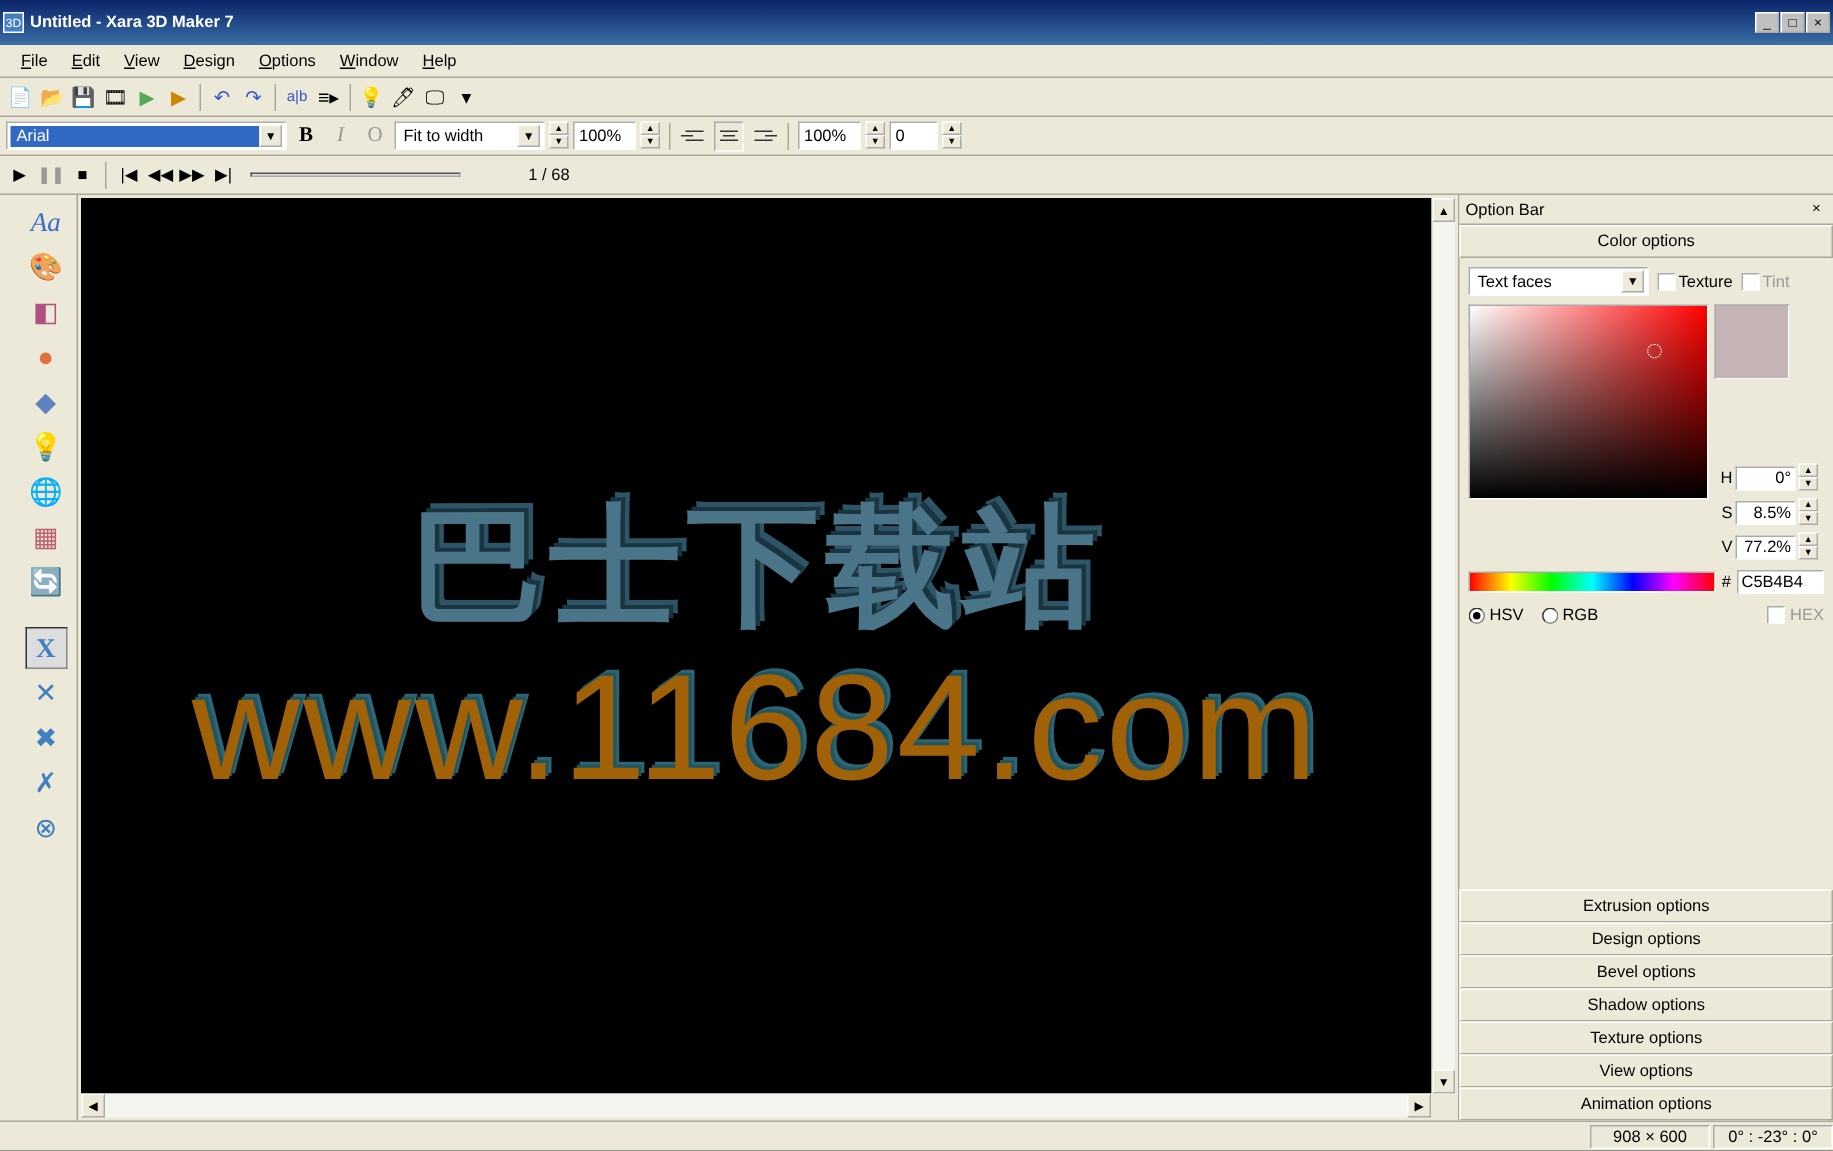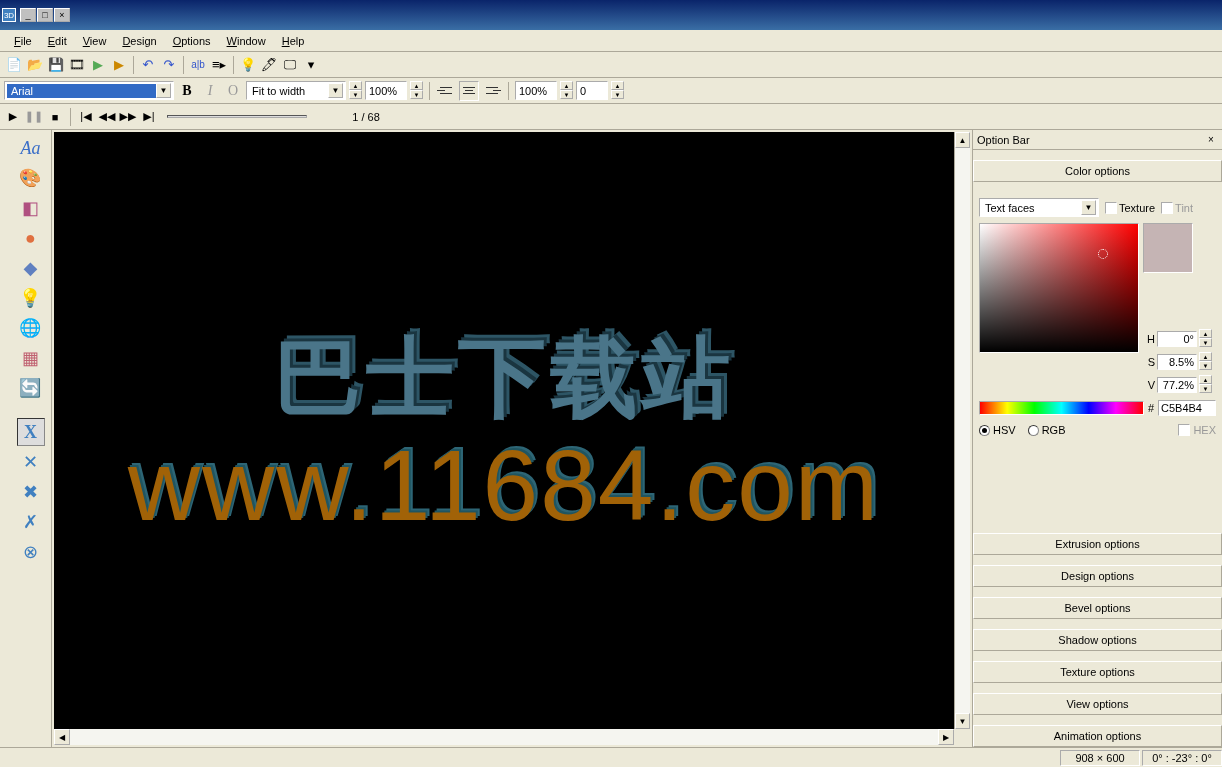--- a/index.html
+++ b/index.html
@@ -40,21 +40,21 @@
 .canvas { flex: 1; background: #000; position: relative; overflow: hidden; display: flex; flex-direction: column; align-items: center; justify-content: center; }
 .text3d { font-size: 88px; font-weight: bold; color: #4a7589; text-shadow: 3px -3px 0 #1a3540, 6px -6px 0 #2d5565; letter-spacing: 4px; font-family: Liberation Serif, serif; }
 .text3d2 { font-size: 100px; font-weight: normal; color: #a16207; text-shadow: 2px -2px 0 #205560, 4px -4px 0 #2d6575; letter-spacing: 2px; font-family: Arial, sans-serif; margin-top: -10px; }
 .vscroll { width: 16px; background: #ece9d8; border-left: 1px solid #aca899; display: flex; flex-direction: column; }
 .scr-btn { height: 16px; background: #ece9d8; border: 1px outset #fff; font-size: 8px; display: flex; align-items: center; justify-content: center; cursor: pointer; }
 .scr-track { flex: 1; background: #f5f5f0; }
 .hscroll { height: 16px; display: flex; }
 .hscroll .scr-btn { width: 16px; height: 16px; }
 .hscroll .scr-track { flex: 1; }
 .hscroll-spacer { width: 16px; }
-.right-panel { width: 250px; background: #ece9d8; border-left: 1px solid #aca899; display: flex; flex-direction: column; gap: 10px; }
+.right-panel { width: 250px; background: #ece9d8; border-left: 1px solid #aca899; display: flex; flex-direction: column; }
 .panel-hdr { height: 20px; background: #ece9d8; border-bottom: 1px solid #aca899; display: flex; align-items: center; padding: 0 4px; font-size: 11px; }
 .panel-hdr-txt { flex: 1; }
 .panel-close { width: 14px; height: 14px; font-size: 10px; display: flex; align-items: center; justify-content: center; cursor: pointer; }
 .section-hdr { text-align: center; padding: 4px; background: #ece9d8; border: 1px solid #fff; border-bottom-color: #aca899; border-right-color: #aca899; cursor: pointer; }
 .color-opts { padding: 6px; display: flex; flex-direction: column; gap: 6px; flex: 1; }
 .combo-row { display: flex; align-items: center; gap: 6px; }
 .cb-lbl { display: flex; align-items: center; gap: 2px; font-size: 10px; }
 .cb { width: 12px; height: 12px; border: 1px inset #fff; background: white; }
 .picker-row { display: flex; gap: 4px; }
 .gradient { width: 160px; height: 130px; border: 1px inset #fff; background: linear-gradient(to bottom, rgba(0,0,0,0), #000), linear-gradient(to right, #fff, #f00); position: relative; cursor: crosshair; }
@@ -76,20 +76,21 @@
 .statusbar { height: 20px; background: #ece9d8; border-top: 1px solid #aca899; display: flex; justify-content: flex-end; align-items: center; }
 .status-cell { border: 1px inset #fff; padding: 1px 6px; min-width: 80px; text-align: center; margin-left: 2px; }
 .icon-glyph { font-size: 13px; }
 .disabled { color: #999; }
 </style>
 </head>
 <body>
 
 <div class="titlebar">
   <div class="titlebar-icon">3D</div>
+  <div class="titlebar-text">Untitled - Xara 3D Maker 7</div>
   <div class="win-btns">
     <div class="win-btn">_</div>
     <div class="win-btn">□</div>
     <div class="win-btn">×</div>
   </div>
 </div>
 
 <div class="menubar">
   <div class="menu-item"><u>F</u>ile</div>
   <div class="menu-item"><u>E</u>dit</div>
@@ -142,21 +143,21 @@
     </div>
   <div class="tb-btn">
       <span class="icon-glyph">🖵</span>
     </div>
   <div class="tb-btn">
       <span class="icon-glyph">▾</span>
     </div>
 </div>
 
 <div class="toolbar2">
-  <div class="combo" style="width:170px">
+  <div class="combo" style="width:187px">
     <div class="combo-txt">Arial</div>
     <div class="combo-arrow">▼</div>
   </div>
   <div class="fmt-btn" style="font-weight:bold">B</div>
   <div class="fmt-btn" style="font-style:italic;color:#999">I</div>
   <div class="fmt-btn" style="color:#999">O</div>
   <div class="combo" style="width:100px">
     <div style="flex:1;padding:0 3px">Fit to width</div>
     <div class="combo-arrow">▼</div>
   </div>

